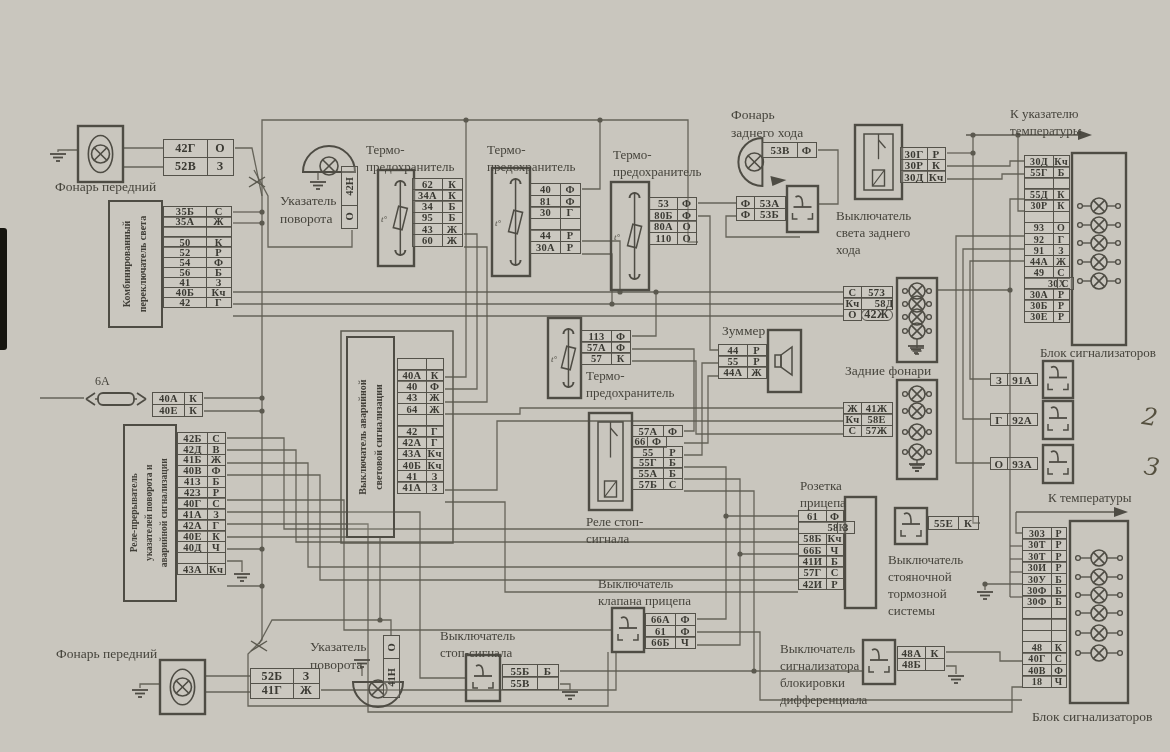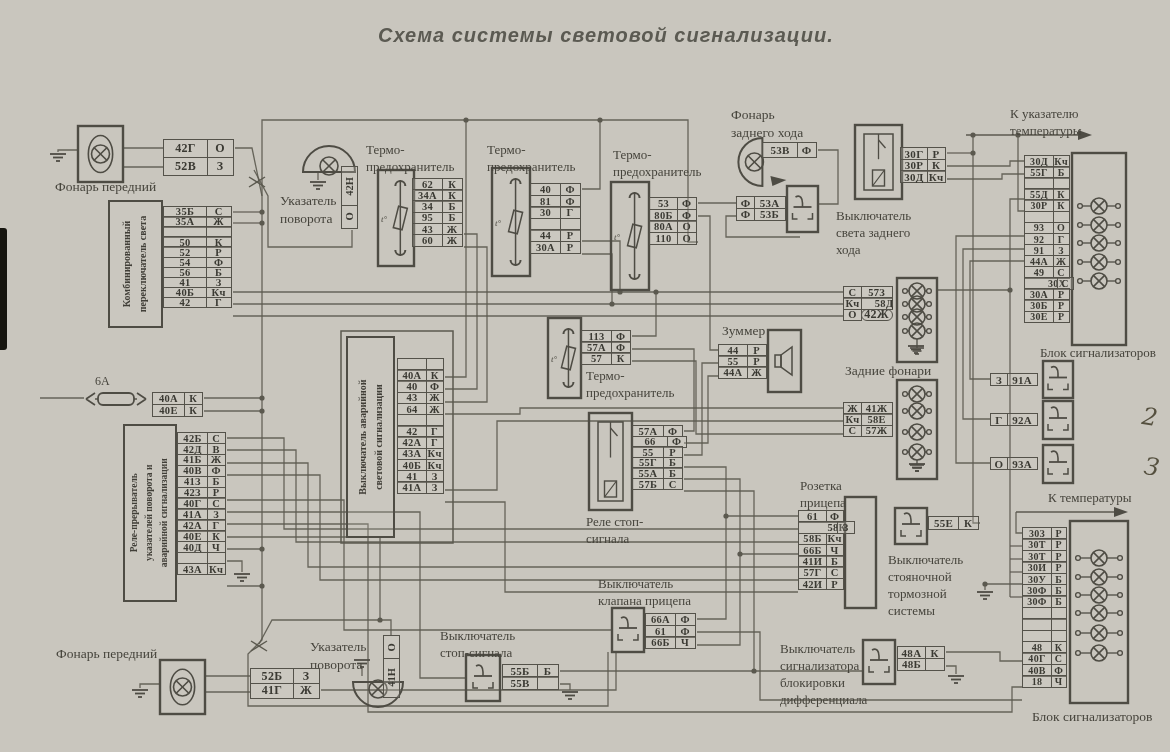--- a/index.html
+++ b/index.html
@@ -502,21 +502,20 @@
       <g>
         <path d="M 86,399 l 9,-6 M 86,399 l 9,6" fill="none" stroke="#4e4c44" stroke-width="1.6"></path>
         <path d="M 146,399 l -9,-6 M 146,399 l -9,6" fill="none" stroke="#4e4c44" stroke-width="1.6"></path>
         <rect x="98" y="393" width="36" height="12" rx="5" fill="none" stroke="#4e4c44" stroke-width="1.8"></rect>
         <line x1="95" y1="399" x2="98" y2="399" stroke="#4e4c44" stroke-width="1.4"></line>
         <line x1="134" y1="399" x2="137" y2="399" stroke="#4e4c44" stroke-width="1.4"></line>
       </g>
       <rect x="341" y="331" width="112" height="212" fill="none" stroke="#5b594f" stroke-width="1.5"></rect>
     </svg>
   <div class="edge-strip"></div>
-  <h1 class="title">Схема  системы  световой  сигнализации.</h1>
 <div class="lbl" style="left: 55px; top: 178px; font-size: 13.5px;">
       <div>Фонарь передний</div>
     </div>
     <div class="lbl" style="left: 280px; top: 192px; font-size: 13.5px;">
       <div>Указатель</div>
       <div>поворота</div>
     </div>
     <div class="lbl" style="left: 366px; top: 142px; font-size: 13px;">
       <div>Термо-</div>
       <div>предохранитель</div>
@@ -965,21 +964,21 @@
         <div class="ccell" style="width: 31px; height: 12.6px; font-size: 10.5px;">57</div>
         <div class="ccell" style="width: 20px; height: 12.6px; font-size: 10.5px;">К</div>
       </div>
     </div>
     <div class="conn" style="left: 632px; top: 425px;">
       <div class="crow">
         <div class="ccell" style="width: 32px; height: 12px; font-size: 10.5px;">57А</div>
         <div class="ccell" style="width: 20px; height: 12px; font-size: 10.5px;">Ф</div>
       </div>
       <div class="crow">
-        <div class="ccell" style="width: 36px; height: 12px; font-size: 10.5px;">66</div>
+        <div class="ccell" style="width: 16px; height: 12px; font-size: 10.5px;">66</div>
         <div class="ccell" style="width: 20px; height: 12px; font-size: 10.5px;">Ф</div>
       </div>
       <div class="crow">
         <div class="ccell" style="width: 32px; height: 12px; font-size: 10.5px;">55</div>
         <div class="ccell" style="width: 20px; height: 12px; font-size: 10.5px;">Р</div>
       </div>
       <div class="crow">
         <div class="ccell" style="width: 32px; height: 12px; font-size: 10.5px;">55Г</div>
         <div class="ccell" style="width: 20px; height: 12px; font-size: 10.5px;">Б</div>
       </div>

